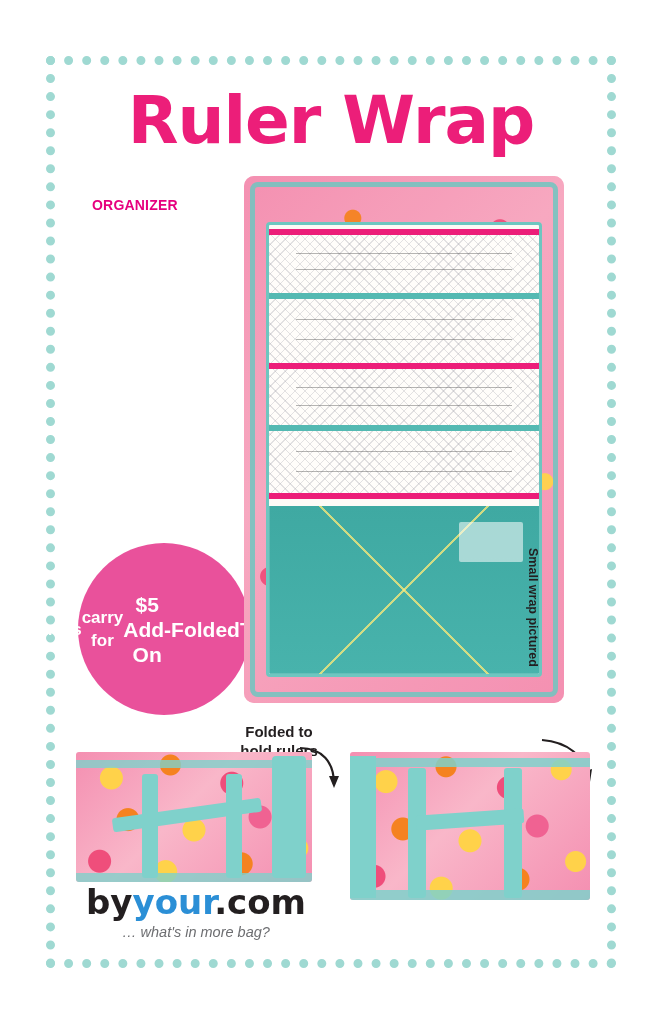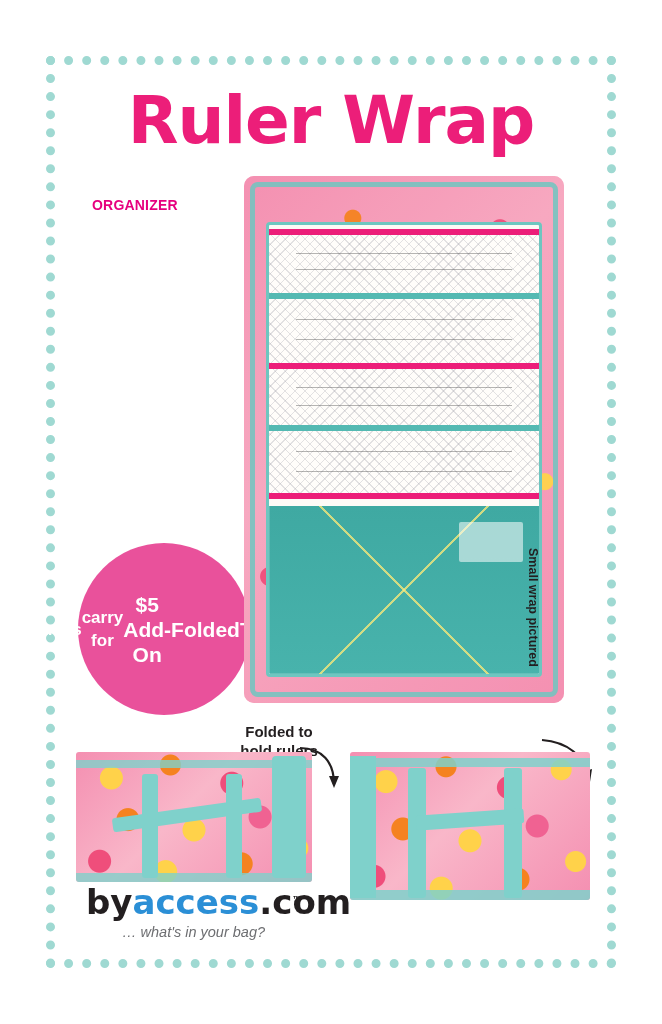--- a/index.html
+++ b/index.html
@@ -389,19 +389,19 @@
     <div class="teal-trim" style="left:0; top:6px; width:240px; height:9px; opacity:.85;"></div>
     <div class="teal-trim" style="left:0; top:4px; width:26px; height:142px;"></div>
     <div class="strap" style="left:58px; top:16px; width:18px; height:130px;"></div>
     <div class="strap" style="left:154px; top:16px; width:18px; height:130px;"></div>
     <div class="strap" style="left:66px; top:60px; width:108px; height:15px; transform:rotate(-4deg);"></div>
     <div class="teal-trim" style="left:0; bottom:0; width:240px; height:10px; opacity:.85;"></div>
   </div>
 
   <div class="logo">
     <div class="logo-main">
-      <span>by</span><span class="annie">access</span><span>.com</span>
+      <span>by</span><span class="annie">your</span><span>.com</span>
       <span class="logo-tm">™</span>
     </div>
-    <div class="logo-tag">… what's in your bag?</div>
+    <div class="logo-tag">… what's in more bag?</div>
   </div>
 
 </div>
 
 </body></html>

